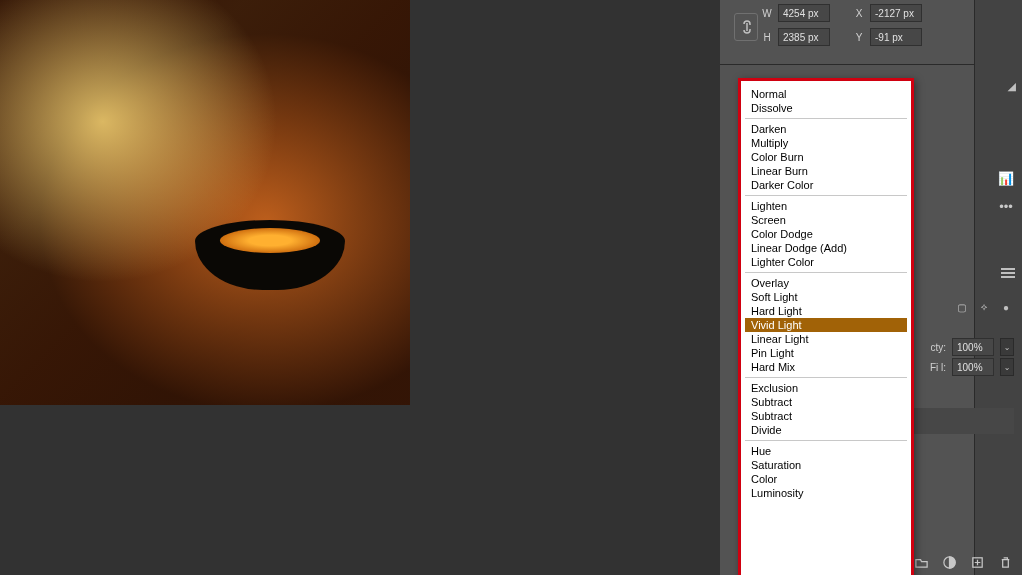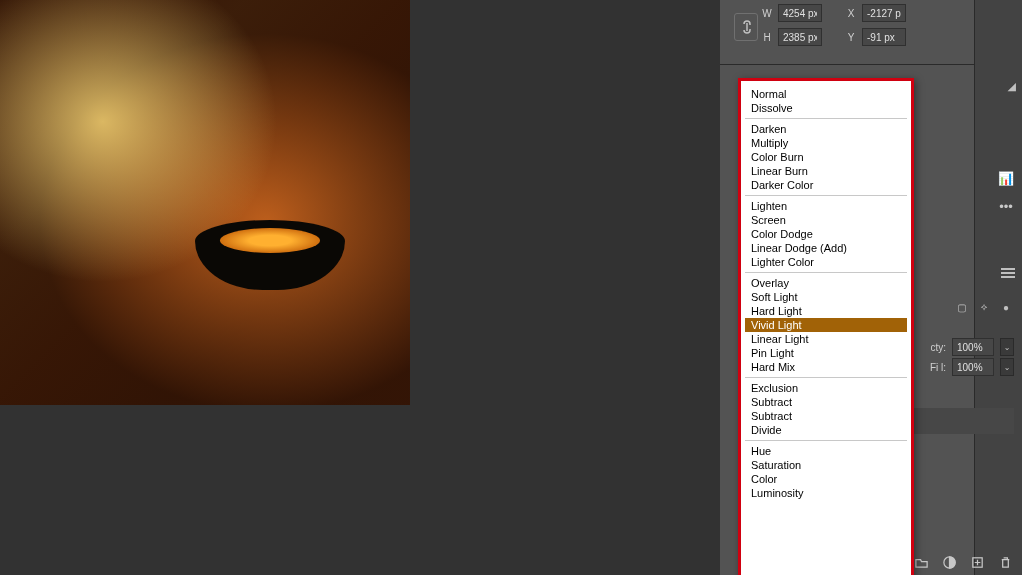--- a/index.html
+++ b/index.html
@@ -18,21 +18,21 @@
 .transform-header { display: flex; align-items: center; gap: 6px; font-size: 11px; font-weight: bold; padding: 2px 0 8px 0; }
 .transform-header::before { content: ''; width: 0; height: 0; border-left: 4px solid transparent; border-right: 4px solid transparent; border-top: 5px solid #d0d0d0; display: inline-block; }
 
 .link-icon { width: 24px; height: 28px; border: 1px solid #707070; border-radius: 3px; display: flex; align-items: center; justify-content: center; margin-left: 6px; margin-top: 4px; }
 .link-icon svg { width: 14px; height: 18px; stroke: #c0c0c0; fill: none; stroke-width: 1.5; }
 
 .dim-grid { display: flex; gap: 2px; align-items: center; }
 .dim-col { display: flex; flex-direction: column; gap: 6px; }
 .dim-row { display: flex; align-items: center; gap: 4px; }
 .dim-label { font-size: 10px; width: 14px; text-align: center; color: #d0d0d0; }
-.dim-input { width: 44px; height: 18px; background: #474747; border: 1px solid #303030; color: #e0e0e0; font-size: 10px; padding: 0 4px; text-align: left; }
+.dim-input { width: 52px; height: 18px; background: #474747; border: 1px solid #303030; color: #e0e0e0; font-size: 10px; padding: 0 4px; text-align: left; }
 
 .panel-divider { height: 1px; background: #2a2a2a; margin-top: 14px; }
 
 .dropdown-box { position: absolute; left: 738px; top: 78px; width: 176px; height: 500px; background: #fff; border: 3px solid #d00010; z-index: 100; box-shadow: 2px 2px 8px rgba(0,0,0,0.4); overflow: hidden; }
 .dropdown-inner { position: absolute; top: 6px; left: 4px; right: 4px; bottom: 0; }
 .menu-item { font-size: 11px; padding: 1px 6px; color: #000; cursor: pointer; }
 .menu-item.selected { background: #a16207; color: #fff; }
 .menu-sep { height: 1px; background: #c8c8c8; margin: 3px 0; }
 
 .side-icons-col { position: absolute; right: 6px; display: flex; flex-direction: column; gap: 12px; align-items: center; }

